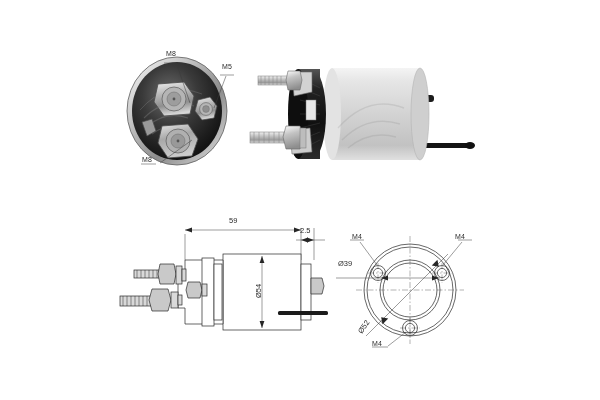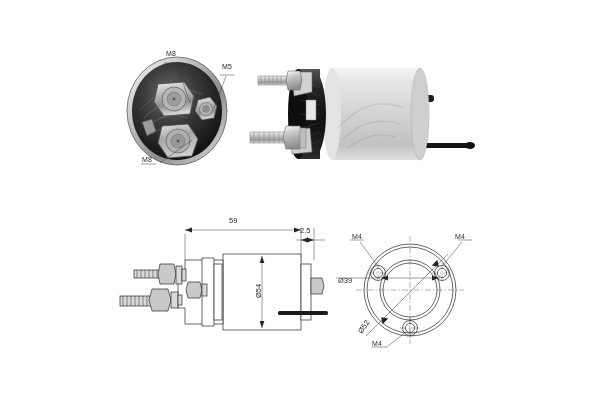--- a/index.html
+++ b/index.html
@@ -324,16 +324,16 @@
       <line class="lnthin" x1="110" y1="12" x2="124" y2="12"></line>
       <line class="lnthin" x1="40" y1="118" x2="58" y2="104"></line>
       <line class="lnthin" x1="24" y1="119" x2="40" y2="119"></line>
     </svg>
   </div>
 
   <div class="lbl" style="left:352px;top:233px;">M4</div>
   <div class="lbl" style="left:455px;top:233px;">M4</div>
   <div class="lbl" style="left:372px;top:340px;">M4</div>
 
-  <div class="dim" style="left:338px;top:276px;">Ø39</div>
+  <div class="dim" style="left:338px;top:259px;">Ø39</div>
   <div class="dim rot45" style="left:356px;top:330px;">Ø52</div>
 
 </div>
 
 </body></html>

